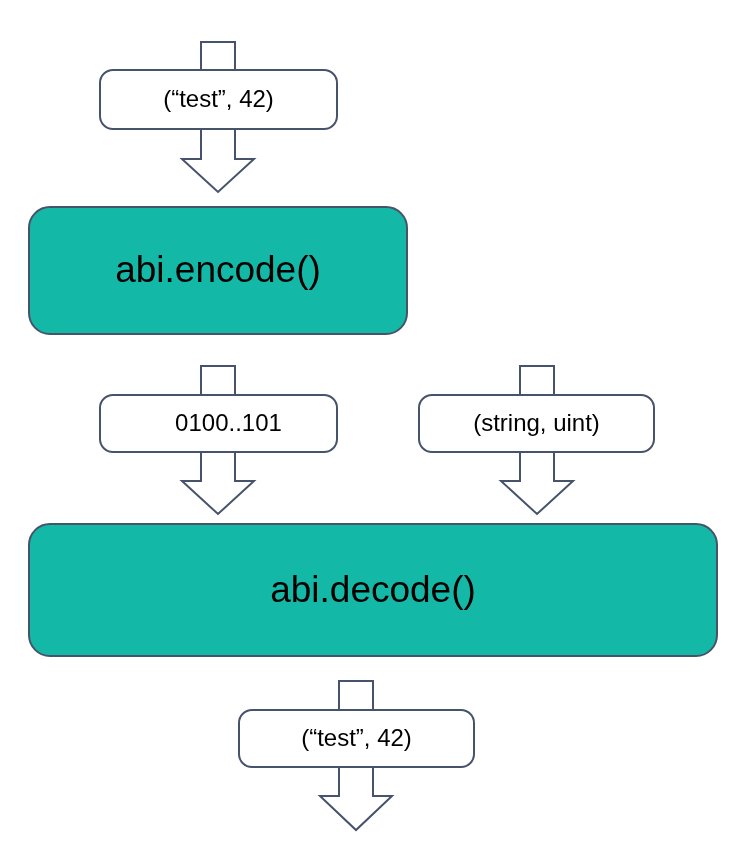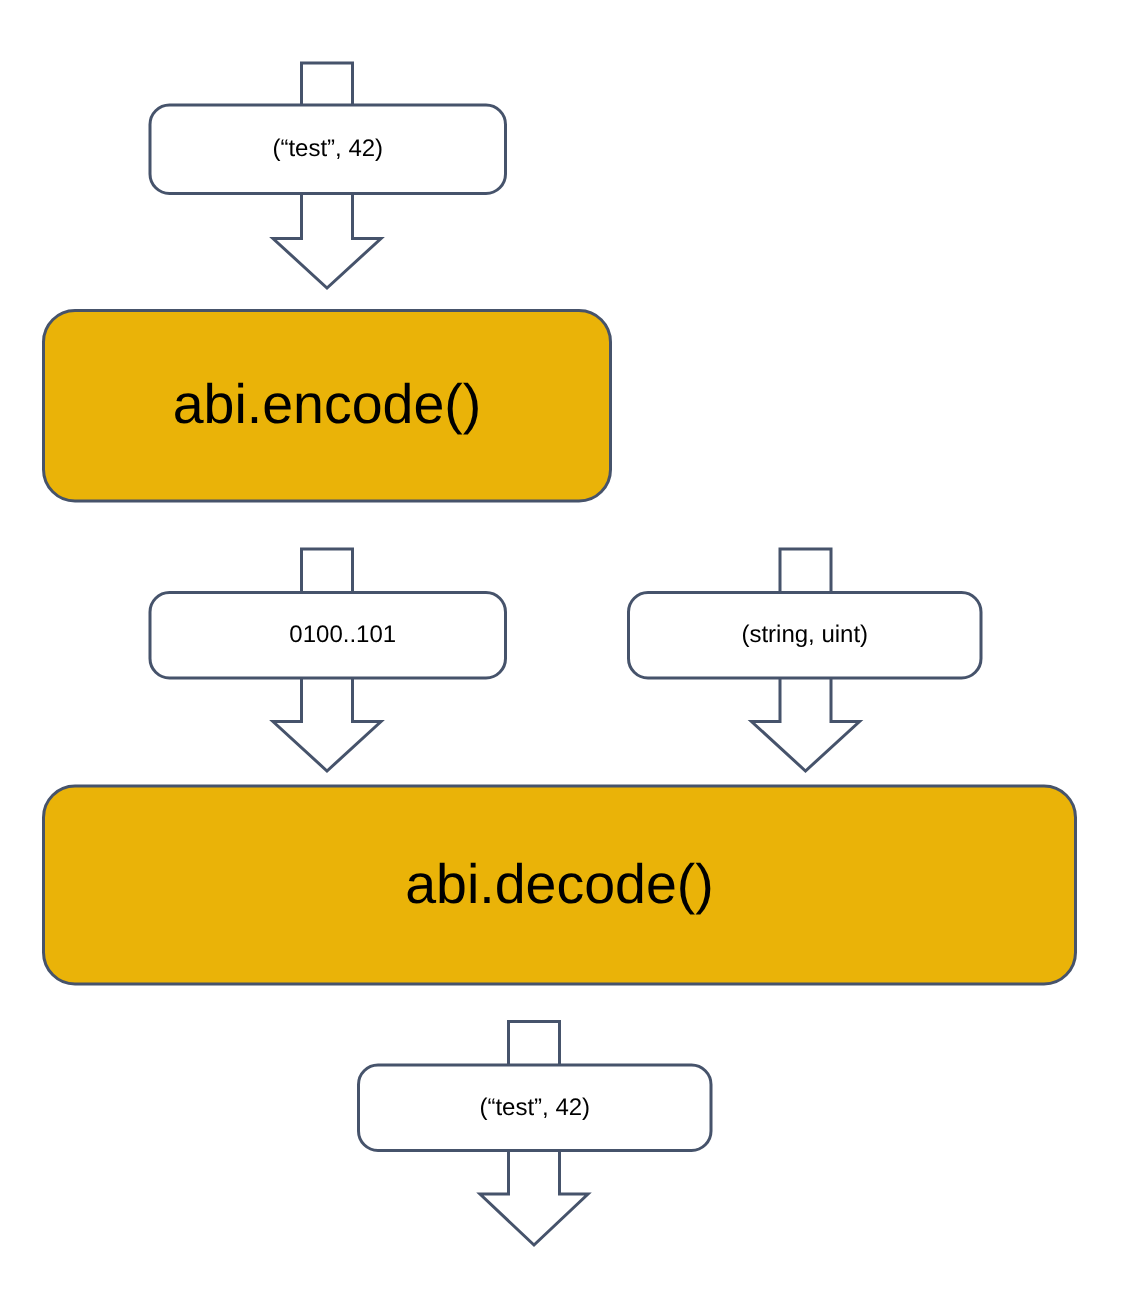--- a/index.html
+++ b/index.html
@@ -33,25 +33,25 @@
     justify-content: center;
     text-align: center;
     color: #000000;
     line-height: 1.1;
     white-space: nowrap;
   }
 
   .node.data-node {
     background: #ffffff;
     border-radius: 14px;
-    font-size: 16px;
+    font-size: 24px;
   }
 
   .node.process-node {
-    background: #eab308;
+    background: #14b8a6;
     border-radius: 22px;
     font-size: 37px;
   }
 
   
   .arrow-layer {
     position: absolute;
     top: 0;
     left: 0;
     width: 748px;

